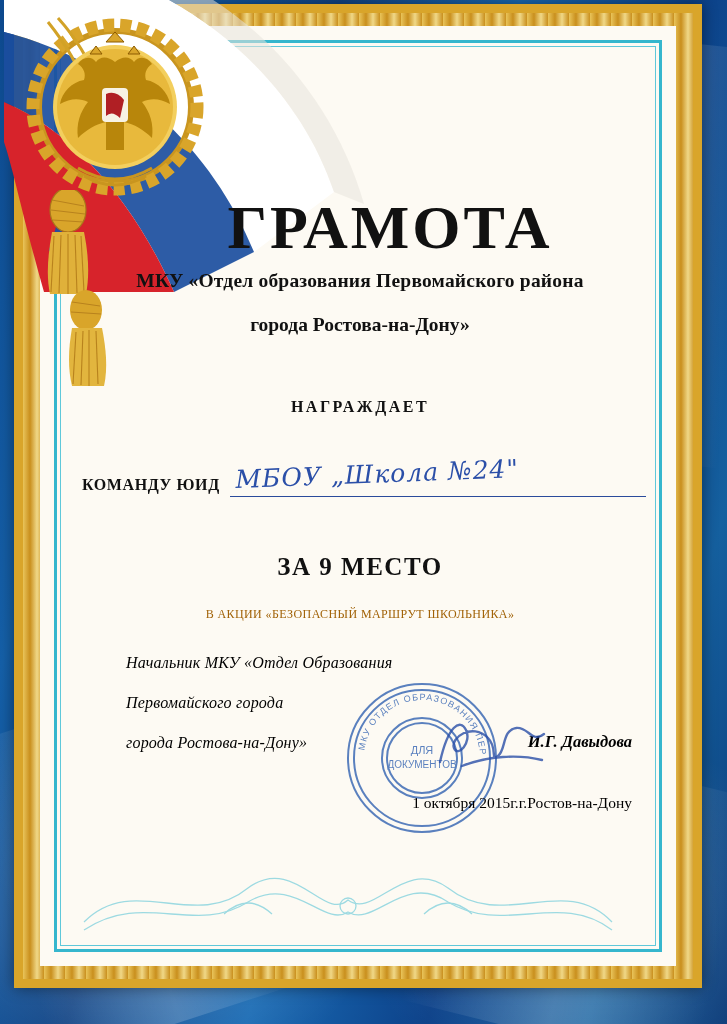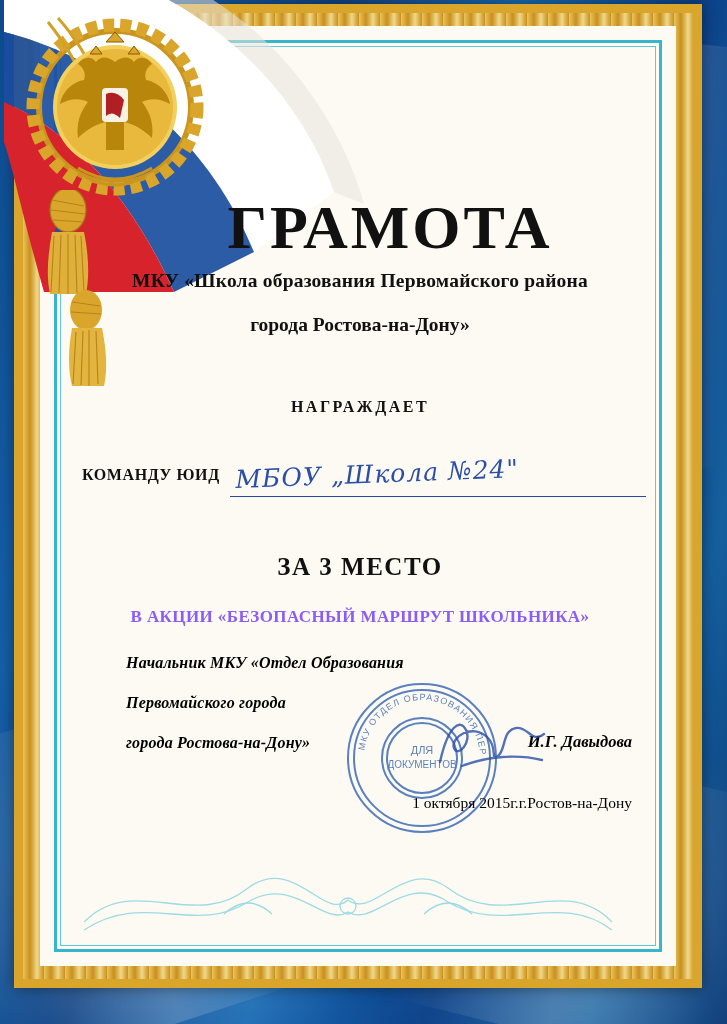--- a/index.html
+++ b/index.html
@@ -140,21 +140,21 @@
     margin-top: 22px;
   }
   .awards {
     font-size: 16px;
     font-weight: 700;
     letter-spacing: 2.5px;
     margin-top: 62px;
   }
   .recipient-row {
     display: flex;
-    align-items: flex-start;
+    align-items: flex-end;
     margin-top: 50px;
     padding-left: 8px;
   }
   .recipient-label {
     font-size: 16px;
     font-weight: 700;
     letter-spacing: .6px;
     white-space: nowrap;
     padding-bottom: 3px;
   }
@@ -177,39 +177,39 @@
     transform-origin: left bottom;
     white-space: nowrap;
   }
   .place {
     font-size: 25px;
     font-weight: 700;
     letter-spacing: 1.5px;
     margin-top: 56px;
   }
   .event {
-    font-size: 17px;
-    font-weight: 700;
+    font-size: 12px;
+    font-weight: 400;
     letter-spacing: .4px;
     margin-top: 26px;
-    color: #8b5cf6;
+    color: #a16207;
   }
 
   
   .sig-block {
     position: absolute;
     left: 112px;
     top: 650px;
     right: 70px;
     text-align: left;
   }
   .sig-line {
     font-size: 16px;
     font-style: italic;
-    font-weight: 700;
+    font-weight: 400;
     margin-bottom: 22px;
     letter-spacing: .2px;
   }
   .sig-name {
     position: absolute;
     right: 0;
     top: 78px;
     font-size: 16.5px;
     font-weight: 700;
     font-style: italic;
@@ -352,33 +352,33 @@
           <line x1="42" y1="142" x2="39" y2="194"></line>
             <line x1="49" y1="141" x2="47" y2="195"></line>
           <line x1="55" y1="140" x2="55" y2="196"></line>
             <line x1="62" y1="141" x2="64" y2="194"></line>
         </g>
       </svg>
     </div>
 
     <div class="content">
       <div class="title">ГРАМОТА</div>
-      <div class="org-line1">МКУ «Школа образования Первомайского района</div>
+      <div class="org-line1">МКУ «Отдел образования Первомайского района</div>
       <div class="org-line2">города Ростова-на-Дону»</div>
 
       <div class="awards">НАГРАЖДАЕТ</div>
 
       <div class="recipient-row">
         <div class="recipient-label">КОМАНДУ ЮИД</div>
         <div class="recipient-fill">
           <span class="handwriting">МБОУ „Школа №24"</span>
         </div>
       </div>
 
-      <div class="place">ЗА  3 МЕСТО</div>
+      <div class="place">ЗА  9 МЕСТО</div>
       <div class="event">В АКЦИИ «БЕЗОПАСНЫЙ МАРШРУТ ШКОЛЬНИКА»</div>
     </div>
 
     <div class="sig-block">
       <div class="sig-line">Начальник МКУ «Отдел Образования</div>
       <div class="sig-line">Первомайского города</div>
       <div class="sig-line">города Ростова-на-Дону»</div>
       <div class="sig-name">И.Г. Давыдова</div>
     </div>
 

